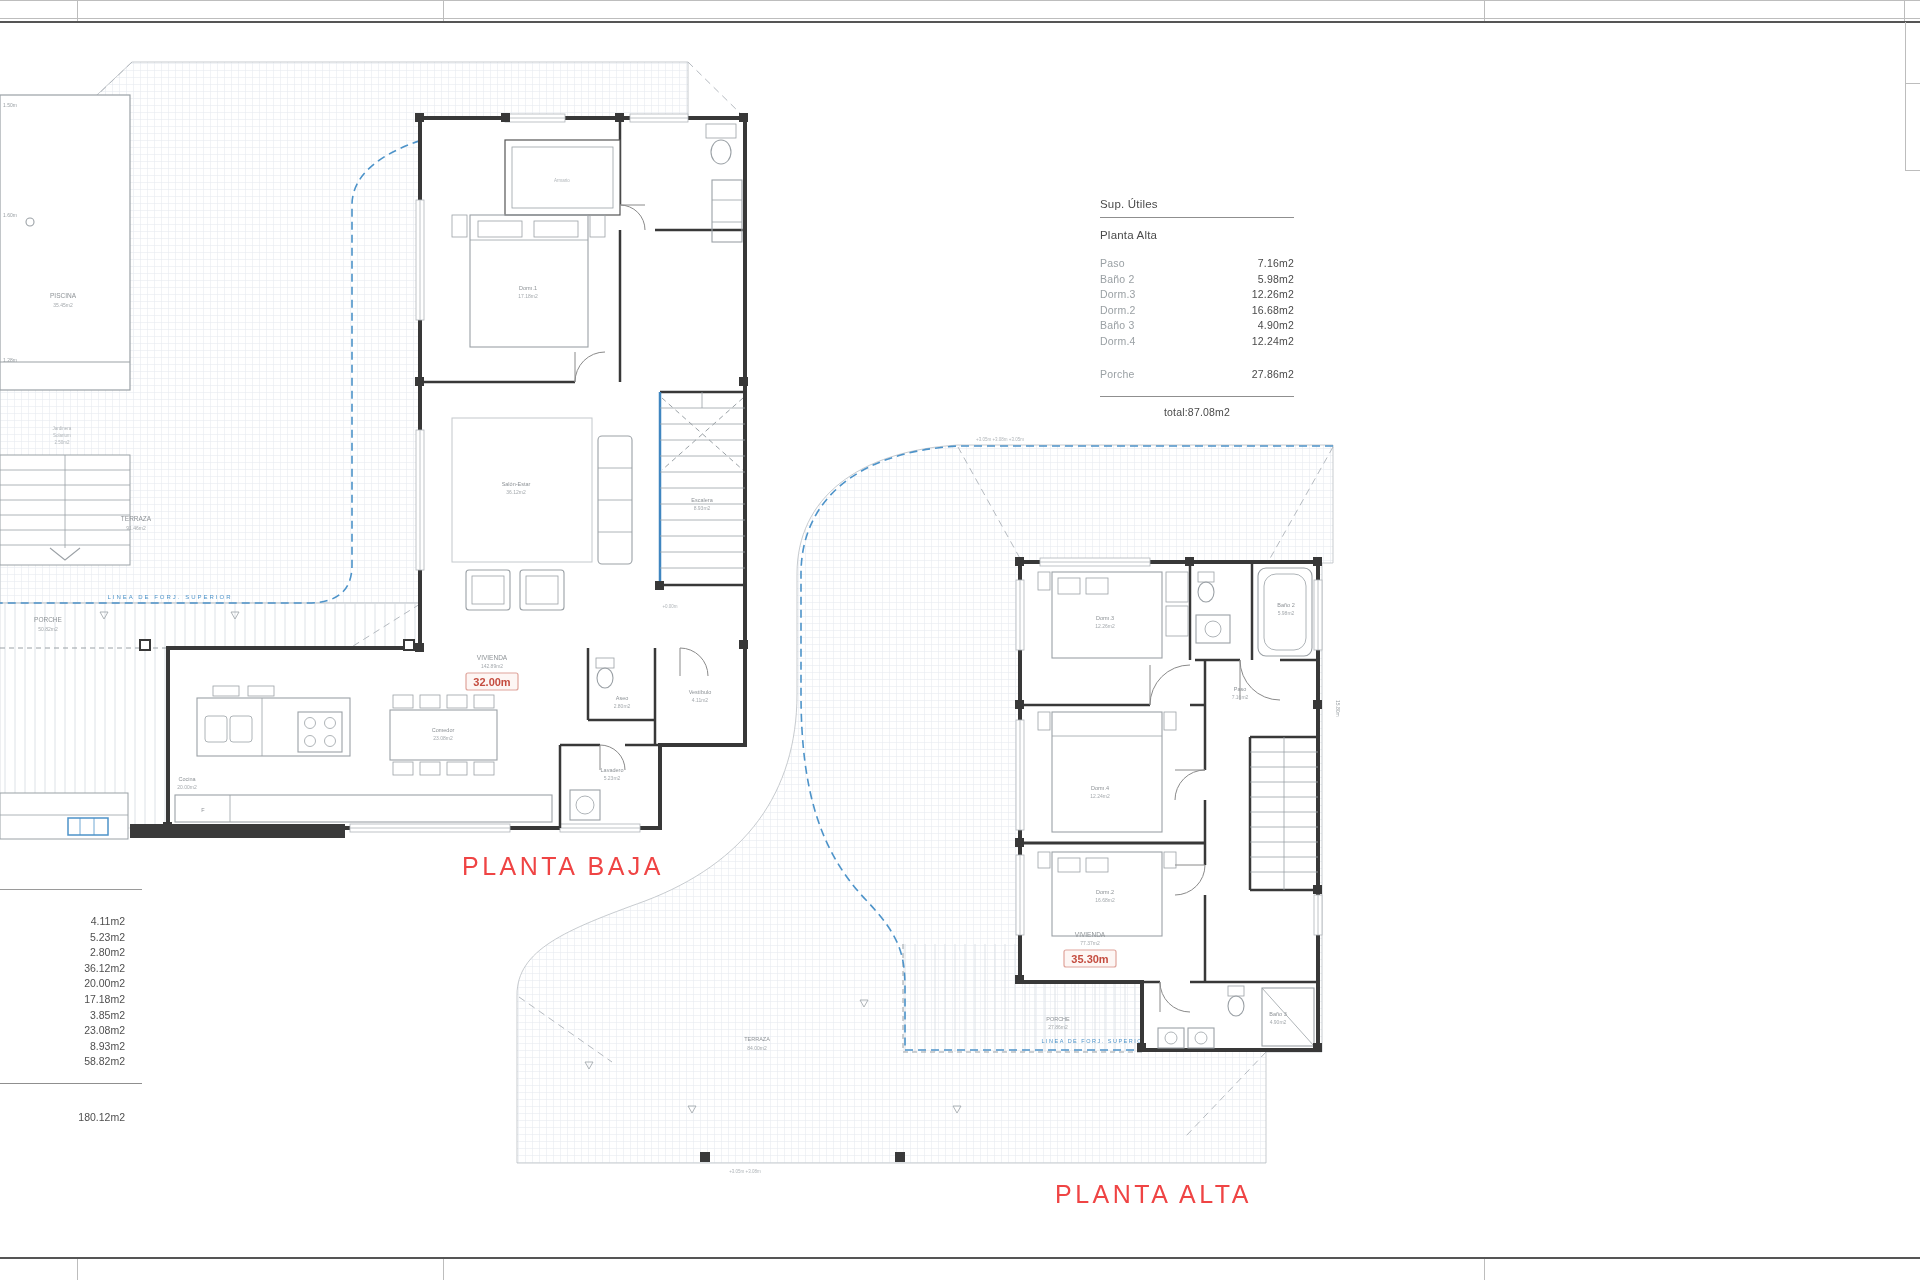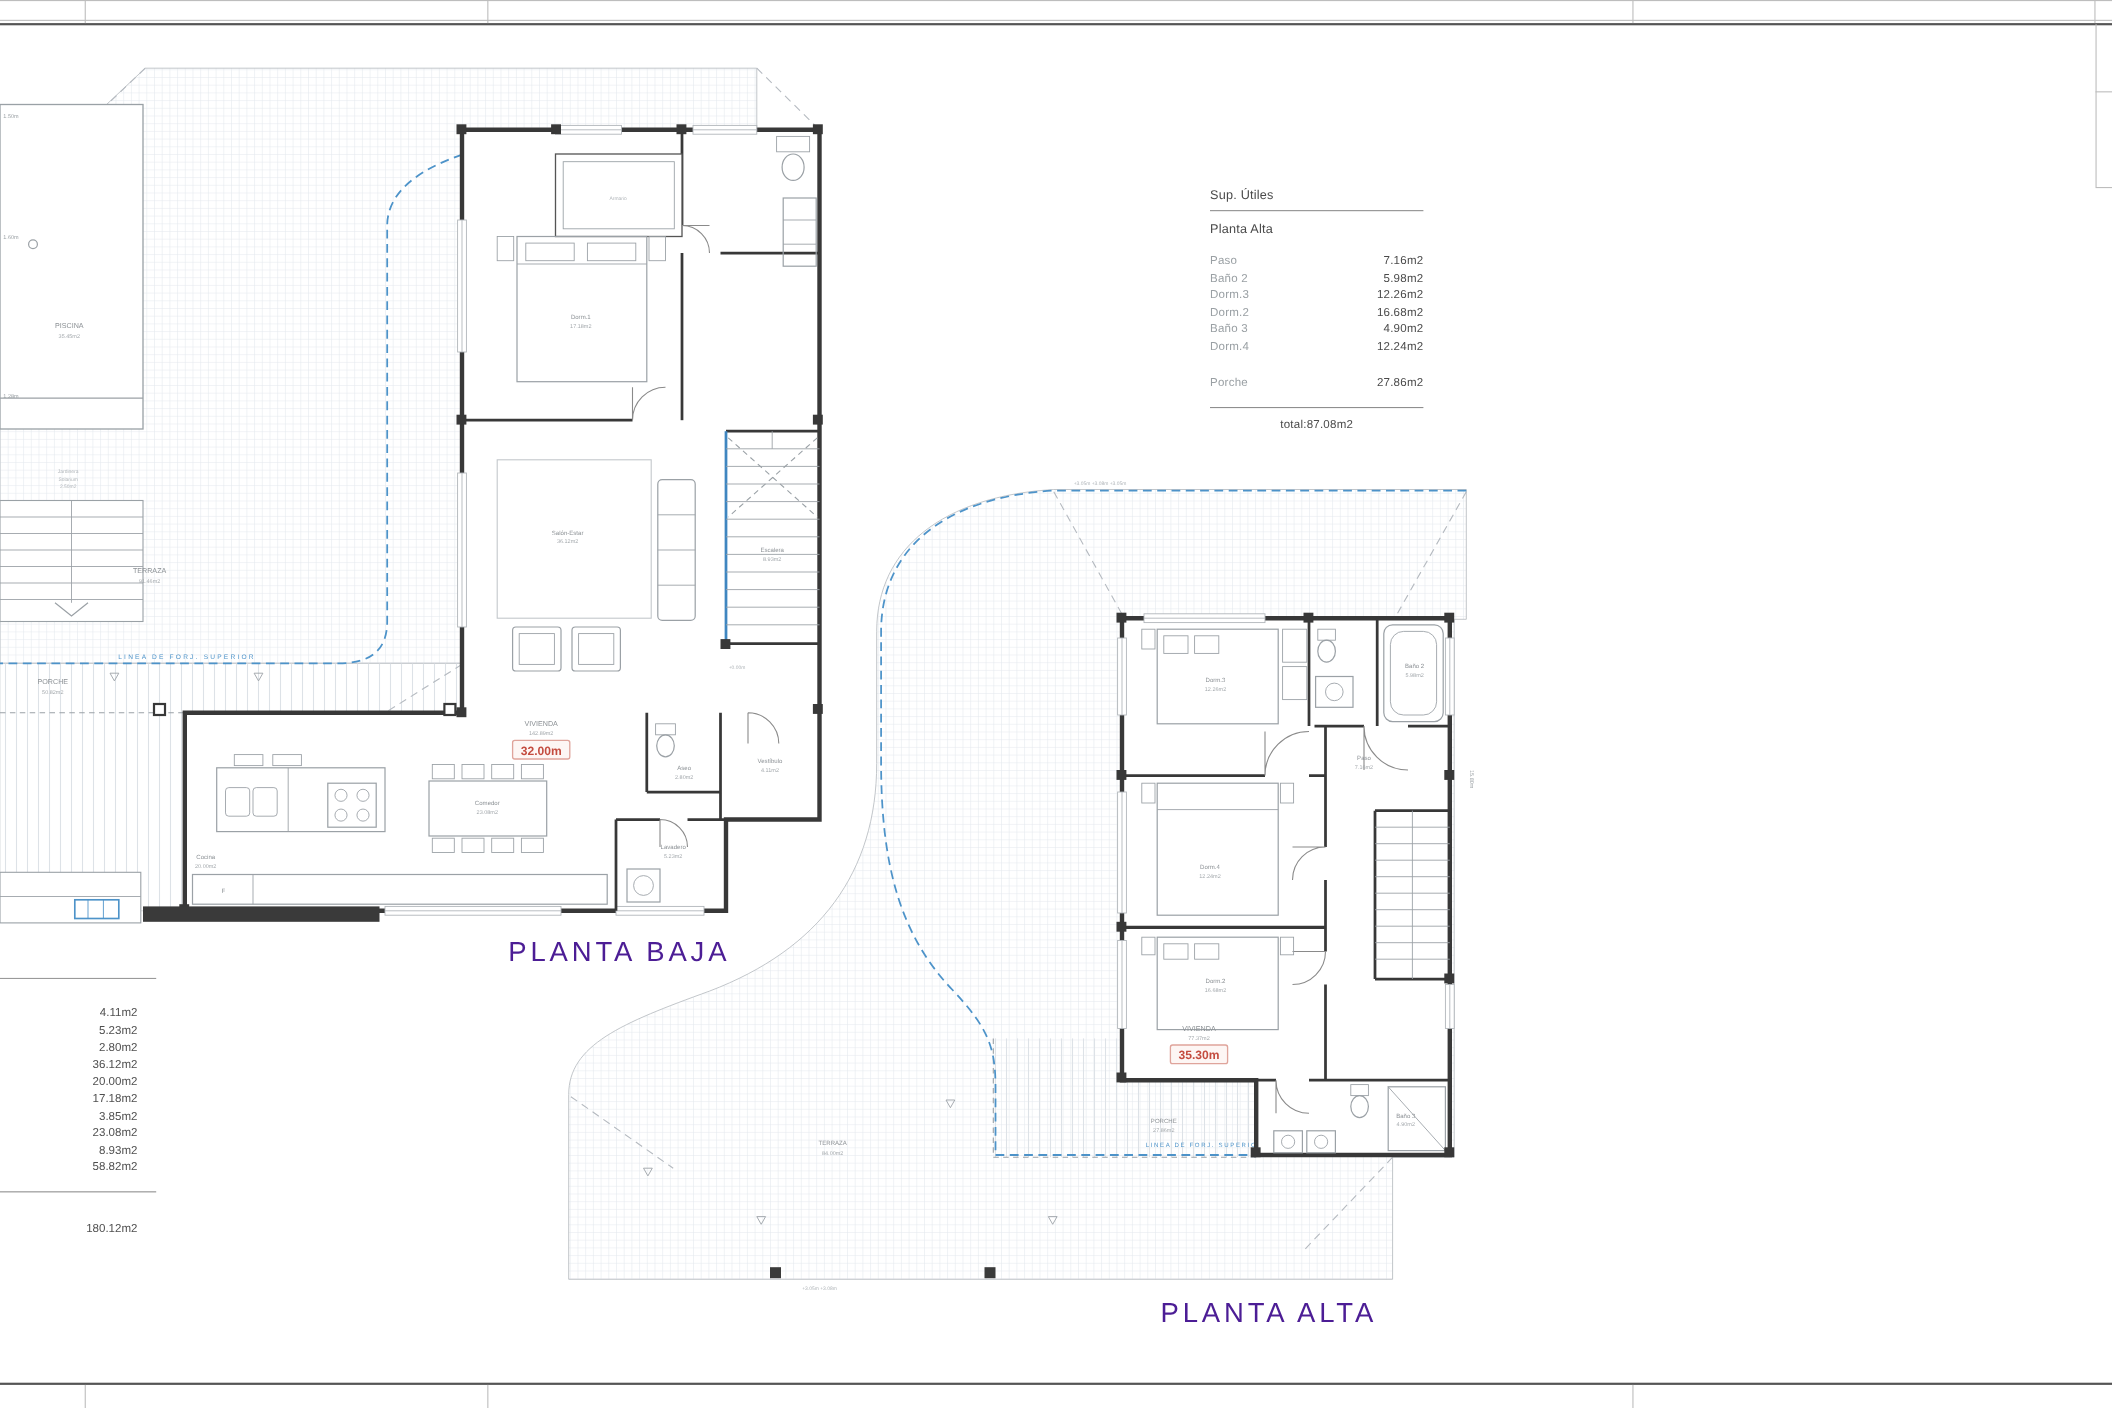--- a/index.html
+++ b/index.html
@@ -5,40 +5,40 @@
   html,body{margin:0;padding:0}
   body{width:1920px;height:1280px;position:relative;background:#ffffff;
        font-family:"Liberation Sans",sans-serif;overflow:hidden}
 
   
   .hline{position:absolute;height:1px;background:#bdbdbd}
   .hline.dark{height:2px;background:#555555}
   .vline{position:absolute;width:1px;background:#bdbdbd}
 
   
-  .sup-table{position:absolute;left:1100px;top:172px;width:194px;
+  .sup-table{position:absolute;left:1100px;top:198px;width:194px;
              font-size:10.5px;color:#4a4a4a;letter-spacing:.2px}
   .sup-table .t-title{font-size:11.5px}
   .sup-table hr{border:0;border-top:1px solid #8f8f8f;margin:7px 0 11px}
   .sup-table .t-sec{font-size:11.5px;margin-bottom:15px}
   .t-row{display:flex;justify-content:space-between;line-height:15.5px}
   .t-row .lbl{color:#9aa0a4}
   .t-row.porche-row{margin-top:18px}
   .sup-table hr.total-rule{margin:13px 0 0}
   .t-total{display:flex;justify-content:center;margin-top:9px}
 
   .left-table{position:absolute;left:0;top:889px;width:142px;font-size:10.5px;color:#4f4f4f}
   .left-table .top-rule{border:0;border-top:1px solid #9a9a9a;margin:0}
   .left-table .vals{margin-top:24px;width:125px;text-align:right}
   .left-table .v-row{line-height:15.6px}
   .left-table .subtotal{}
   .left-table .bot-rule{border:0;border-top:1px solid #8f8f8f;margin:13px 0 0;width:142px}
   .left-table .grand{margin-top:27px}
 
-  .plan-title{position:absolute;font-size:25px;letter-spacing:3.5px;color:#4c1d95;white-space:nowrap}
+  .plan-title{position:absolute;font-size:25px;letter-spacing:3.5px;color:#ef4444;white-space:nowrap}
 
   
   svg{position:absolute}
   svg text{font-family:"Liberation Sans",sans-serif}
   .ctr{text-anchor:middle}
   .lbl6{font-size:6.5px;fill:#8d9296}
   .lbl5{font-size:5.5px;fill:#8d9296}
   .area5{font-size:5px;fill:#a4a9ad}
   .micro{font-size:4.5px;fill:#b0b5b9}
   .dim{font-size:5px;fill:#9aa0a4}

